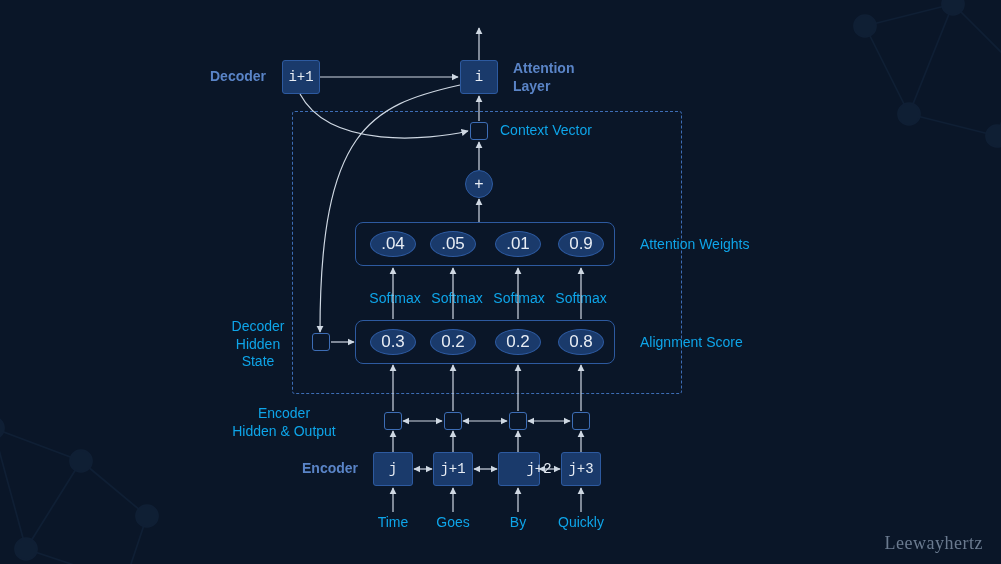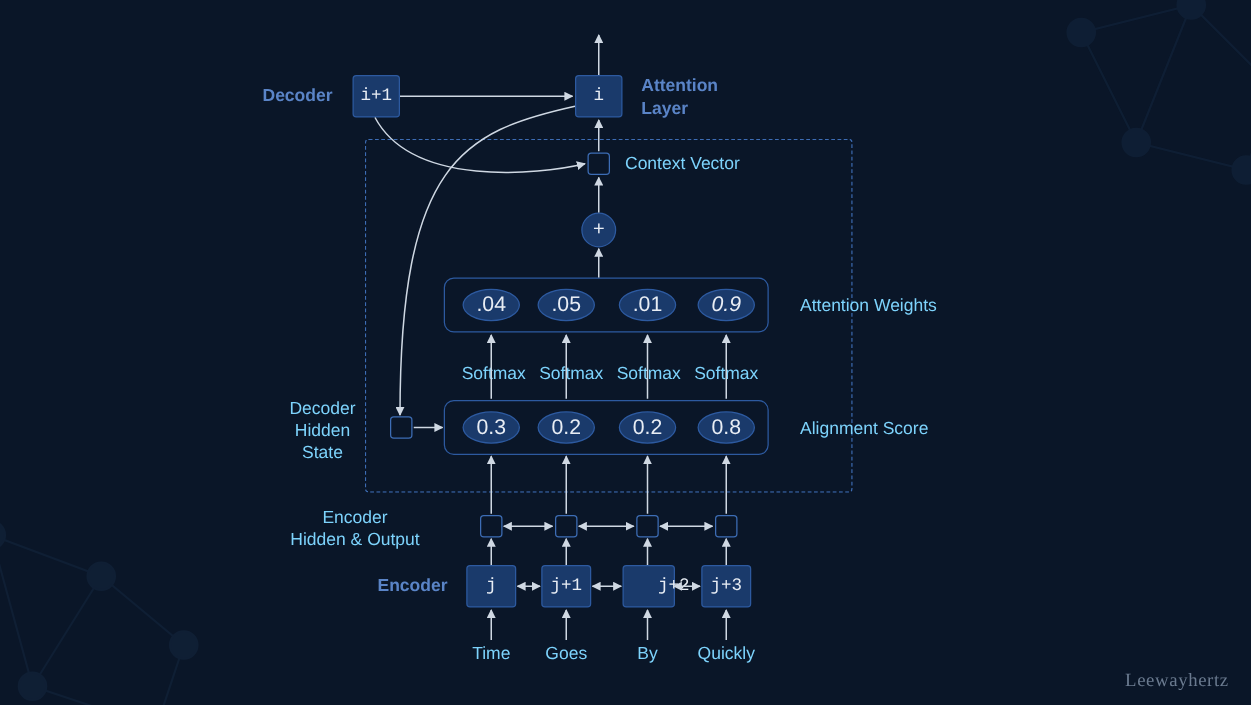--- a/index.html
+++ b/index.html
@@ -12,21 +12,21 @@
     font-size: 14px;
     position: relative;
     overflow: hidden;
   }
   .bg-network { position: absolute; opacity: 0.25; pointer-events: none; }
   .bg-tr { top: -40px; right: -40px; width: 220px; height: 220px; }
   .bg-bl { bottom: -40px; left: -40px; width: 220px; height: 220px; }
 
   .stage { position: absolute; inset: 0; }
 
-  .label { position: absolute; color: #7dd3fc; font-size: 14px; }
+  .label { position: absolute; color: #0ea5e9; font-size: 14px; }
   .label.blue { color: #5a84c7; font-weight: 600; }
   .label.center { text-align: center; }
 
   .node-sq {
     position: absolute;
     border: 1.5px solid #2d5aa0;
     background: #1a3a6b;
     color: #e8edf4;
     display: flex;
     align-items: center;
@@ -62,21 +62,21 @@
     position: absolute;
     border: 1.5px dashed #3d6db5;
     border-radius: 3px;
     background: transparent;
   }
 
   .brand {
     position: absolute;
     right: 18px; bottom: 10px;
     font-family: Georgia, "Times New Roman", serif;
-    font-size: 15px;
+    font-size: 18px;
     color: #6a7a8f;
     letter-spacing: 0.5px;
   }
 
   svg.arrows { position: absolute; inset: 0; width: 1001px; height: 564px; pointer-events: none; }
 </style>
 </head>
 <body>
 
 <svg class="bg-network bg-tr" viewBox="0 0 200 200">
@@ -136,21 +136,21 @@
   <div class="row-box" style="left:355px; top:222px; width:260px; height:44px;"></div>
   <div class="ellipse val" style="left:370px; top:231px;">
       <span>.04</span>
     </div>
   <div class="ellipse val" style="left:430px; top:231px;text-align:right;">
       <span>.05</span>
     </div>
   <div class="ellipse val" style="left:495px; top:231px;">
       <span>.01</span>
     </div>
-  <div class="ellipse val" style="left:558px; top:231px;font-style:italic;">
+  <div class="ellipse val" style="left:558px; top:231px;">
       <span>0.9</span>
     </div>
   <span class="label" style="left:640px; top:236px;">Attention Weights</span>
 
   <span class="label center" style="left:365px; top:290px; width:60px;">Softmax</span>
   <span class="label center" style="left:427px; top:290px; width:60px;">Softmax</span>
   <span class="label center" style="left:489px; top:290px; width:60px;">Softmax</span>
   <span class="label center" style="left:551px; top:290px; width:60px;">Softmax</span>
 
   <div class="row-box" style="left:355px; top:320px; width:260px; height:44px;"></div>

